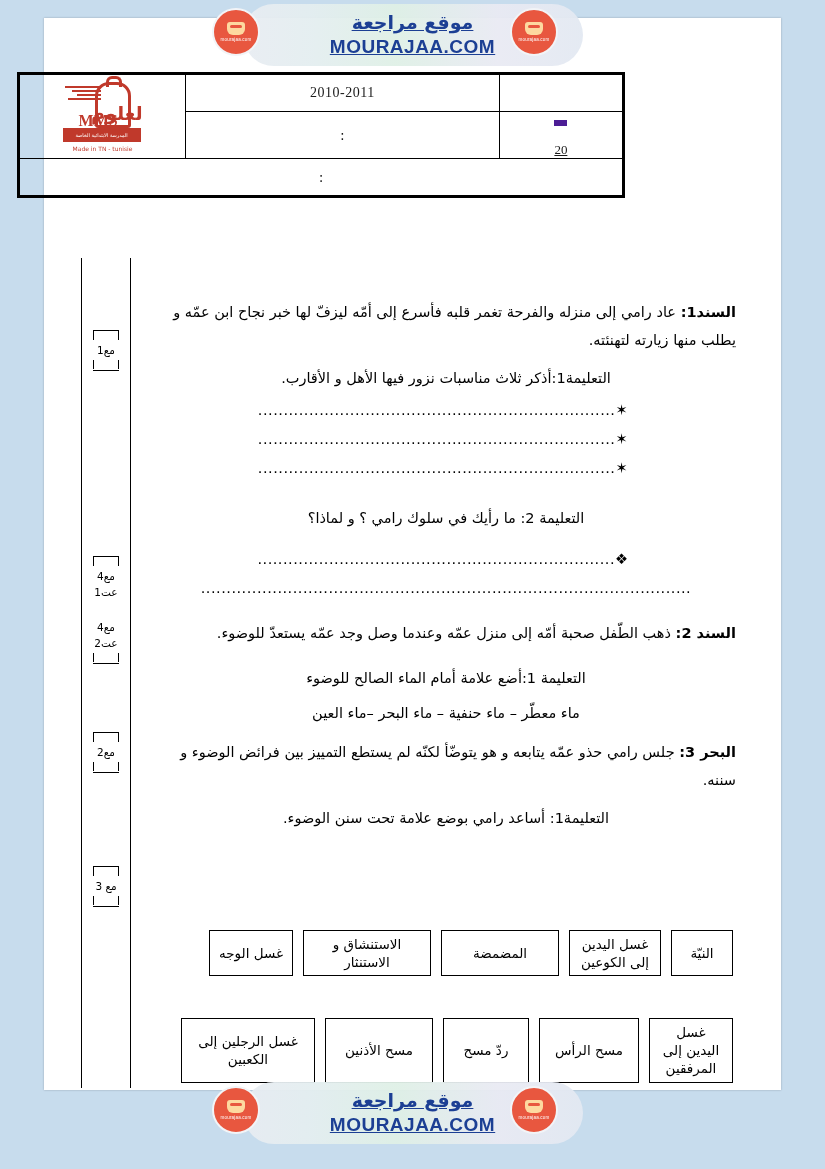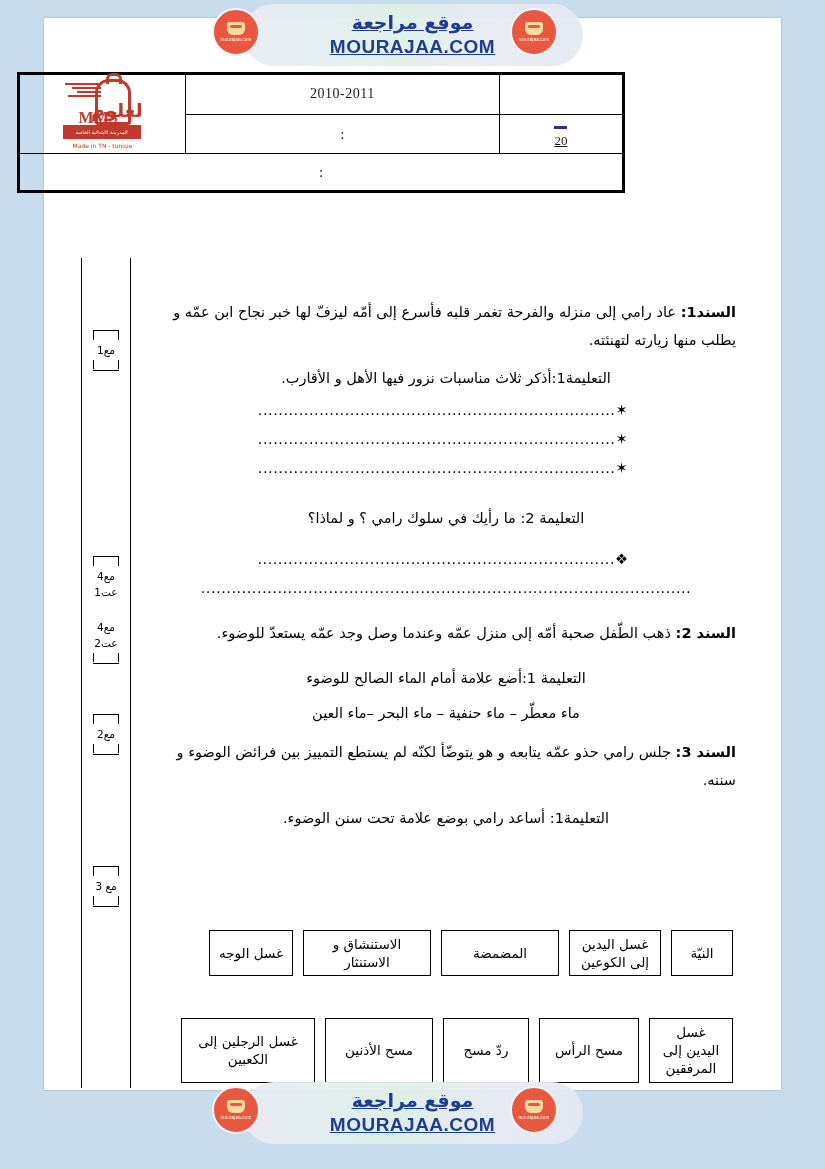--- a/index.html
+++ b/index.html
@@ -140,21 +140,21 @@
     font-family: "Liberation Serif", serif;
   }
   .frac {
     display: inline-block;
     text-align: center;
     font-size: 13px;
     font-family: "Liberation Serif", serif;
     line-height: 1.05;
   }
   .frac .num { display:block; height: 7px; }
-  .frac .den { display:block; border-top: 3px solid #4c1d95; padding-top: 5px; text-decoration: underline;}
+  .frac .den { display:block; border-top: 6px solid #4c1d95; padding-top: 17px; text-decoration: underline;}
   .logo-cell { padding: 2px; }
   .logo {
     width: 84px; height: 74px;
     margin: 0 auto;
     position: relative;
   }
   .logo .lamp {
     position: absolute;
     right: 14px; top: 2px;
     width: 30px; height: 40px;
@@ -361,21 +361,21 @@
       <div class="mc-label">مع4</div>
       <div class="mc-label" style="padding-top:0">عت1</div>
     </div>
 
     <div class="mc-group" style="top:360px">
       <div class="mc-label">مع4</div>
       <div class="mc-label" style="padding-top:0">عت2</div>
       <div class="tick-bot"></div>
     </div>
 
-    <div class="mc-group" style="top:456px">
+    <div class="mc-group" style="top:474px">
       <div class="tick-top"></div>
       <div class="mc-label">مع2</div>
       <div class="tick-bot"></div>
     </div>
 
     <div class="mc-group" style="top:608px">
       <div class="tick-top"></div>
       <div class="mc-label">مع 3</div>
       <div class="tick-bot"></div>
     </div>
@@ -411,21 +411,21 @@
 
     <div class="para" style="margin-top:14px">
       <span class="lbl">السند 2:</span>
       <span>ذهب الطّفل صحبة أمّه إلى منزل عمّه وعندما وصل وجد عمّه يستعدّ للوضوء.</span>
     </div>
 
     <div class="instr" style="margin-top:18px">التعليمة 1:أضع علامة أمام الماء الصالح للوضوء</div>
     <div class="instr">ماء معطّر – ماء حنفية – ماء البحر –ماء العين</div>
 
     <div class="para" style="margin-top:10px">
-      <span class="lbl">السند 3:</span>
+      <span class="lbl">البحر 3:</span>
       <span>جلس رامي حذو عمّه يتابعه و هو يتوضّأ لكنّه لم يستطع التمييز بين فرائض الوضوء و سننه.</span>
     </div>
 
     <div class="instr" style="margin-top:6px">التعليمة1: أساعد رامي بوضع علامة تحت سنن الوضوء.</div>
   </div>
 
   <div class="boxes row1">
     <div class="abox" style="width:62px">النيّة</div>
     <div class="abox" style="width:92px">غسل اليدين إلى الكوعين</div>
     <div class="abox" style="width:118px">المضمضة</div>

